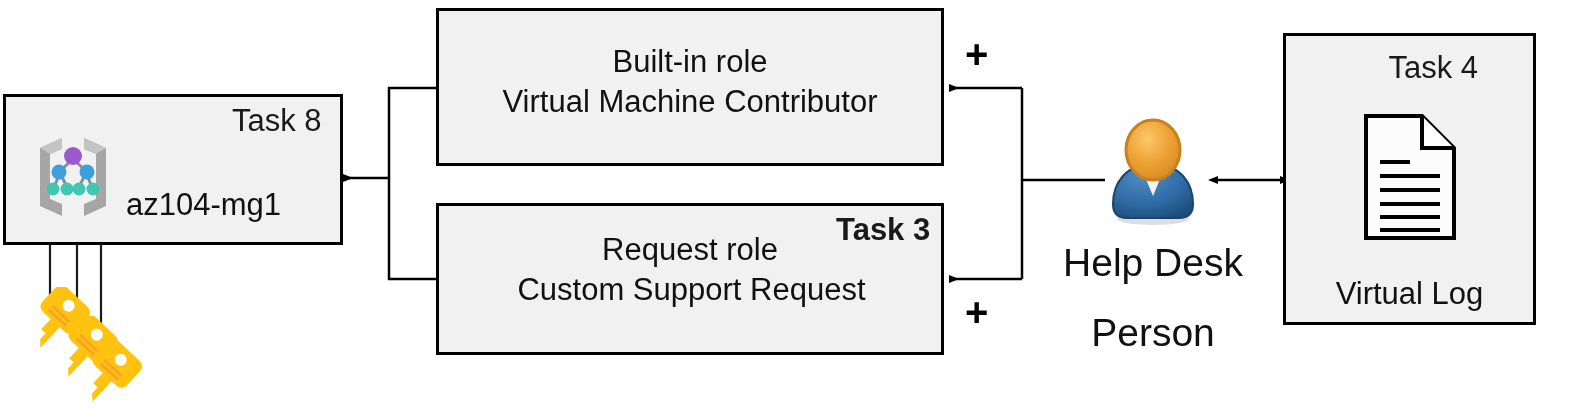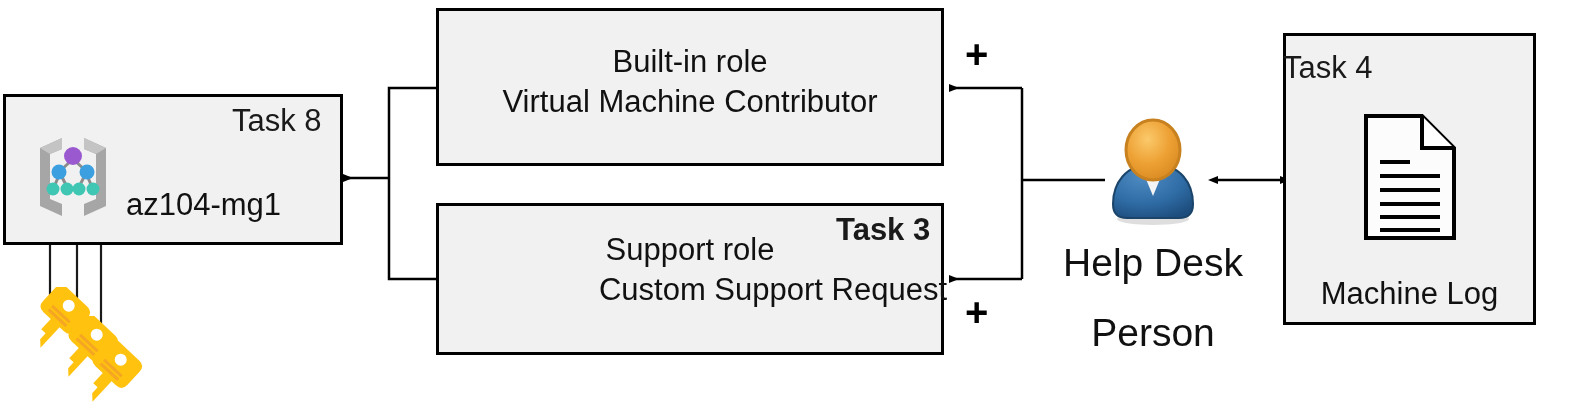--- a/index.html
+++ b/index.html
@@ -171,22 +171,22 @@
       </g>
     </svg>
   </div>
 
   <div class="box" style="left:436px; top:8px; width:508px; height:158px;"></div>
   <div class="box-text" style="left:436px; top:84px; width:508px;">Virtual Machine Contributor</div>
   <div class="box-text" style="left:436px; top:44px; width:508px;">Built-in role</div>
 
   <div class="box" style="left:436px; top:203px; width:508px; height:152px;"></div>
   <div class="corner-tag" style="left:836px; top:214px;font-weight:bold;">Task 3</div>
-  <div class="box-text" style="left:436px; top:232px; width:508px;">Support role</div>
-  <div class="box-text" style="left:436px; top:272px; width:511px;text-align:right;">Custom Support Request</div>
+  <div class="box-text" style="left:436px; top:232px; width:508px;">Request role</div>
+  <div class="box-text" style="left:436px; top:272px; width:511px;">Custom Support Request</div>
 
   <div class="plus" style="left:965px; top:34px;">+</div>
   <div class="plus" style="left:965px; top:292px;">+</div>
 
   <div class="icon-abs" style="left:1103px; top:118px; width:100px; height:110px;">
     <svg width="100" height="110" viewBox="0 0 100 110">
       <defs>
         <radialGradient id="headGrad" cx="40%" cy="32%" r="72%">
           <stop offset="0%" stop-color="#fbc96b"></stop>
           <stop offset="58%" stop-color="#eda033"></stop>
@@ -205,30 +205,30 @@
 
       <path d="M38,49 L50,78 L62,49 L56,45 L50,62 L44,45 Z" fill="#f4f4f4"></path>
 
       <ellipse cx="50" cy="32" rx="27" ry="30" fill="url(#headGrad)" stroke="#c8811f" stroke-width="3"></ellipse>
     </svg>
   </div>
   <div class="person-label" style="left:1053px; top:240px; width:200px;">Help Desk</div>
   <div class="person-label" style="left:1053px; top:278px; width:200px;margin-top:32px;">Person</div>
 
   <div class="box" style="left:1283px; top:33px; width:253px; height:292px;"></div>
-  <div class="corner-tag" style="left:1283px; top:52px; width:253px; text-align:left;">Task 4</div>
+  <div class="corner-tag" style="left:1225px; top:52px; width:253px; text-align:right;">Task 4</div>
   <div class="icon-abs" style="left:1360px; top:112px; width:100px; height:130px;">
     <svg width="100" height="130" viewBox="0 0 100 130">
       <path d="M6,4 L62,4 L94,36 L94,126 L6,126 Z" fill="#fcfcfc" stroke="#000000" stroke-width="4" stroke-linejoin="miter"></path>
       <path d="M62,4 L62,36 L94,36" fill="#ffffff" stroke="#000000" stroke-width="4" stroke-linejoin="miter"></path>
       <g stroke="#000000" stroke-width="4">
         <line x1="20" y1="50" x2="50" y2="50"></line>
         <line x1="20" y1="64" x2="80" y2="64"></line>
         <line x1="20" y1="78" x2="80" y2="78"></line>
         <line x1="20" y1="92" x2="80" y2="92"></line>
         <line x1="20" y1="105" x2="80" y2="105"></line>
         <line x1="20" y1="118" x2="80" y2="118"></line>
       </g>
     </svg>
   </div>
-  <div class="box-text" style="left:1283px; top:276px; width:253px;">Machine Log</div>
+  <div class="box-text" style="left:1283px; top:276px; width:253px;">Virtual Log</div>
 
 </div>
 
 </body></html>

